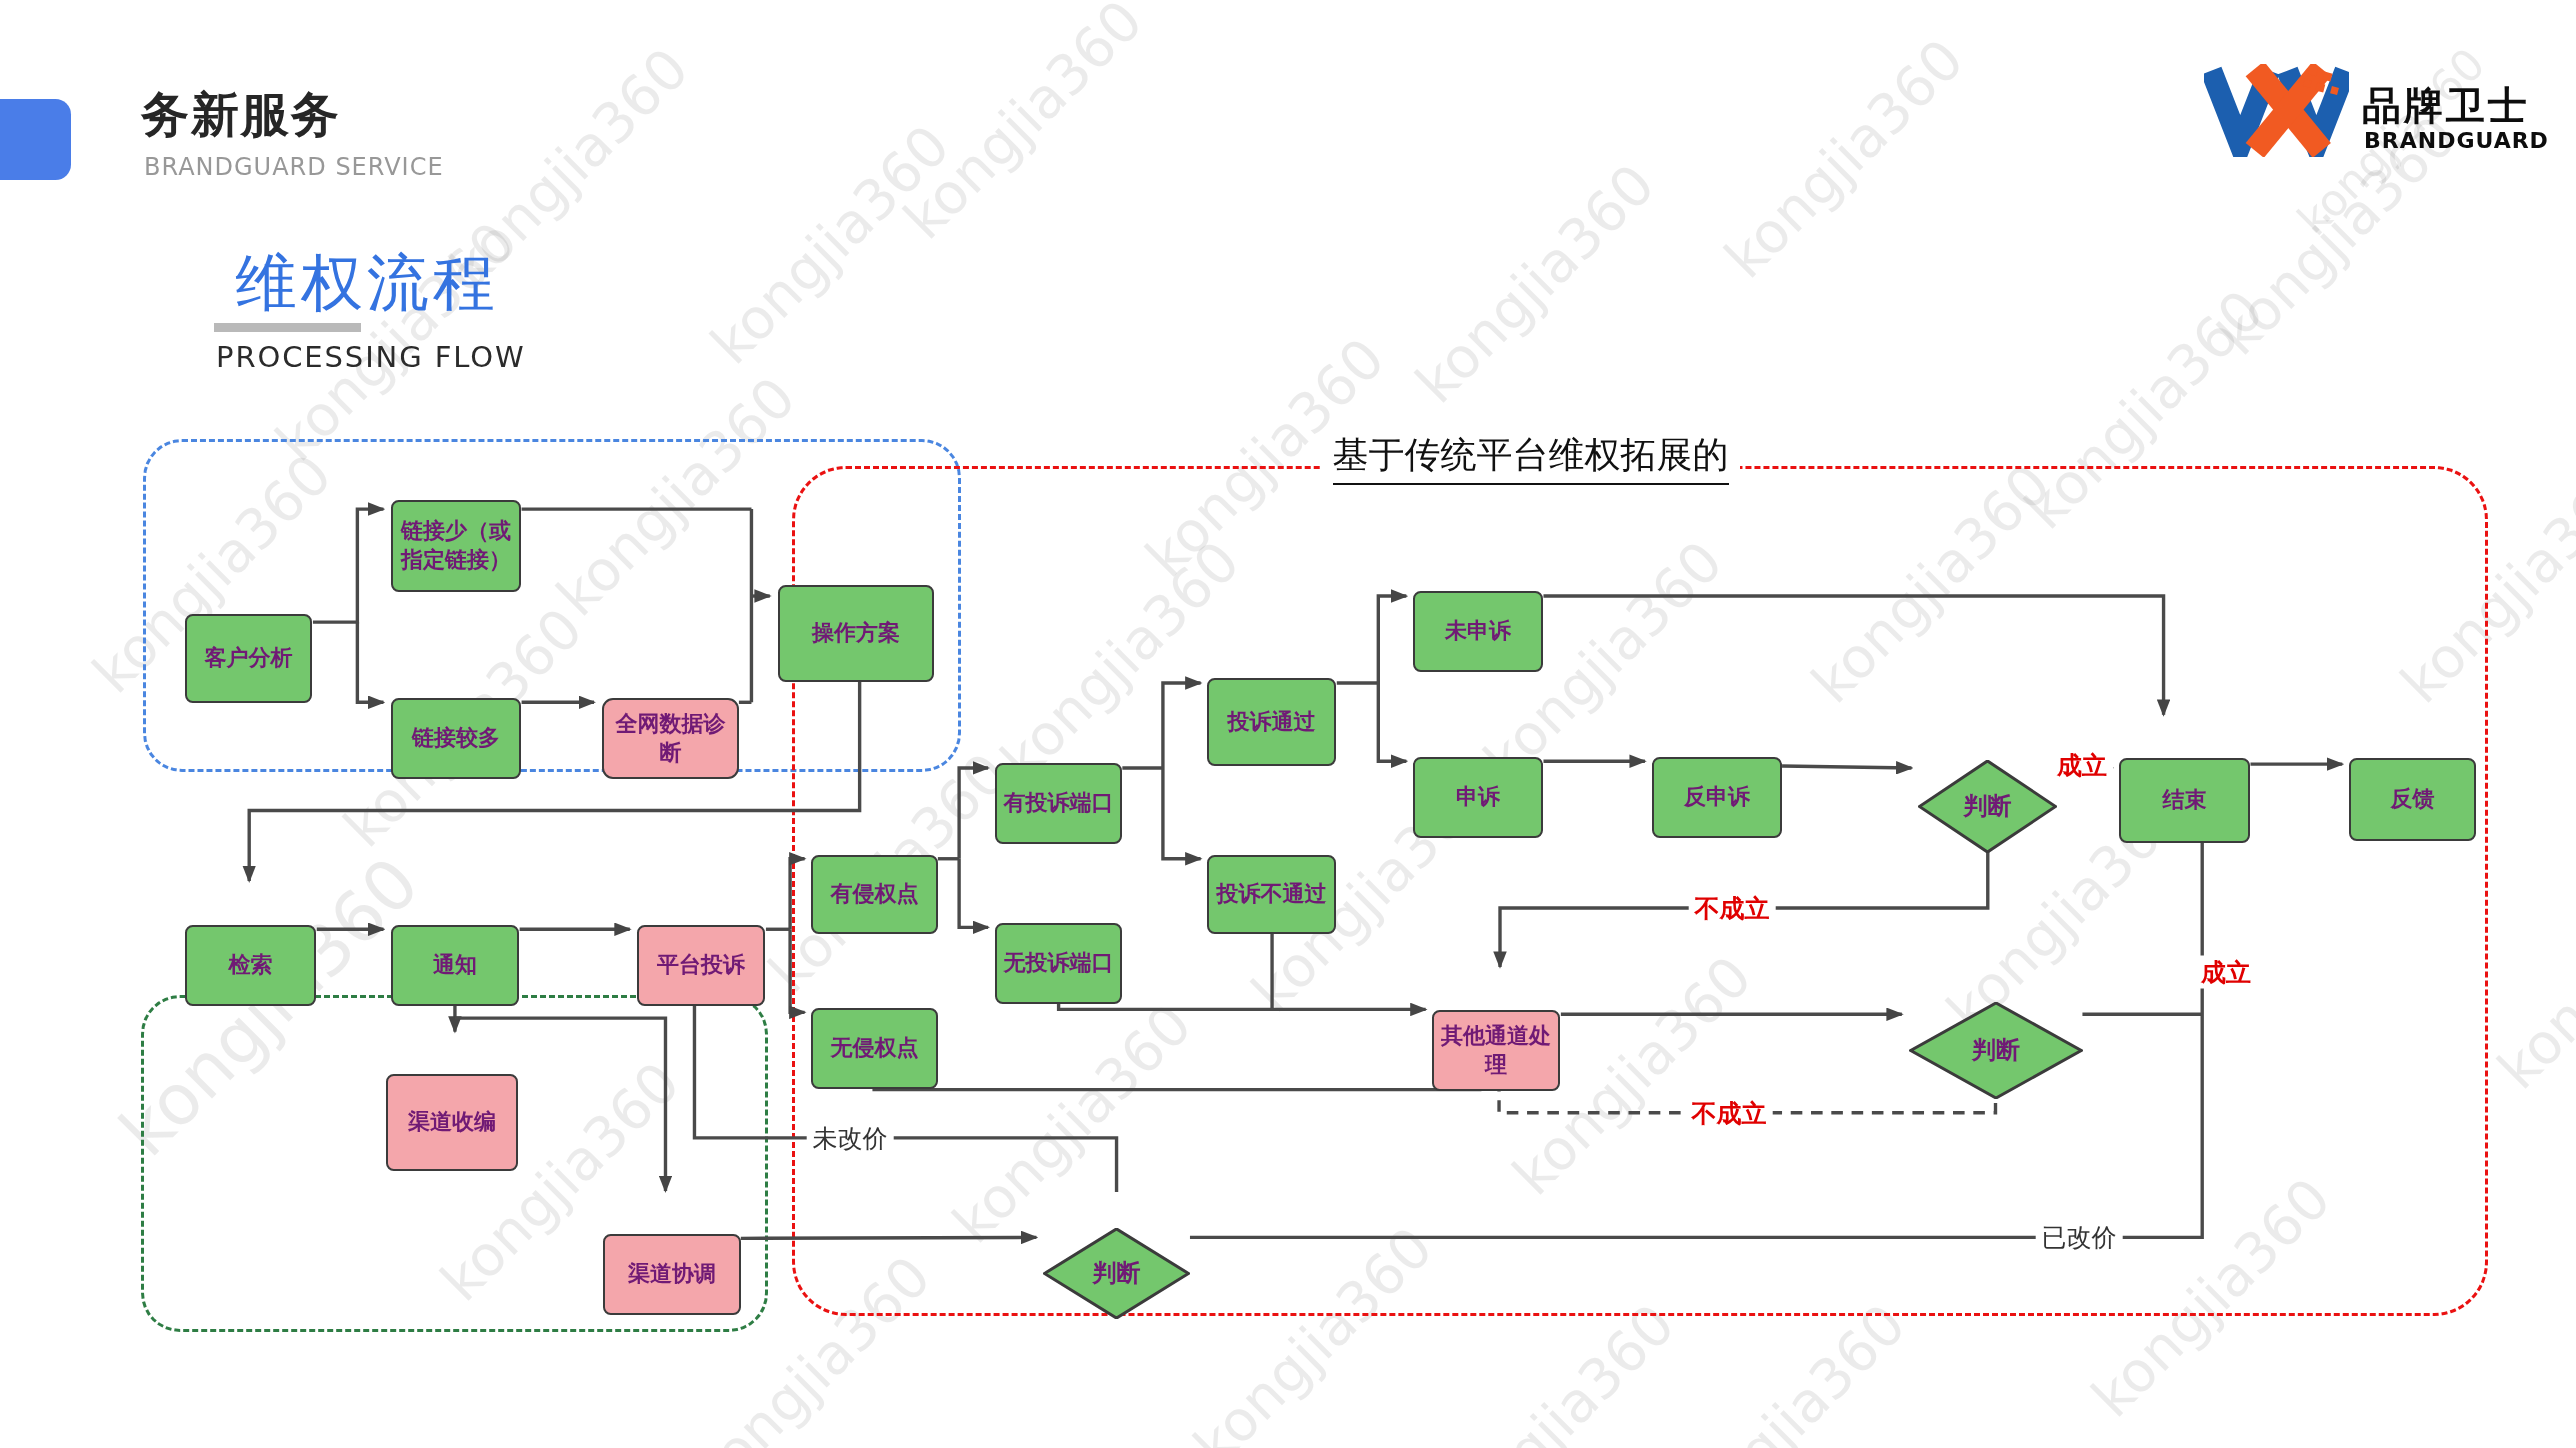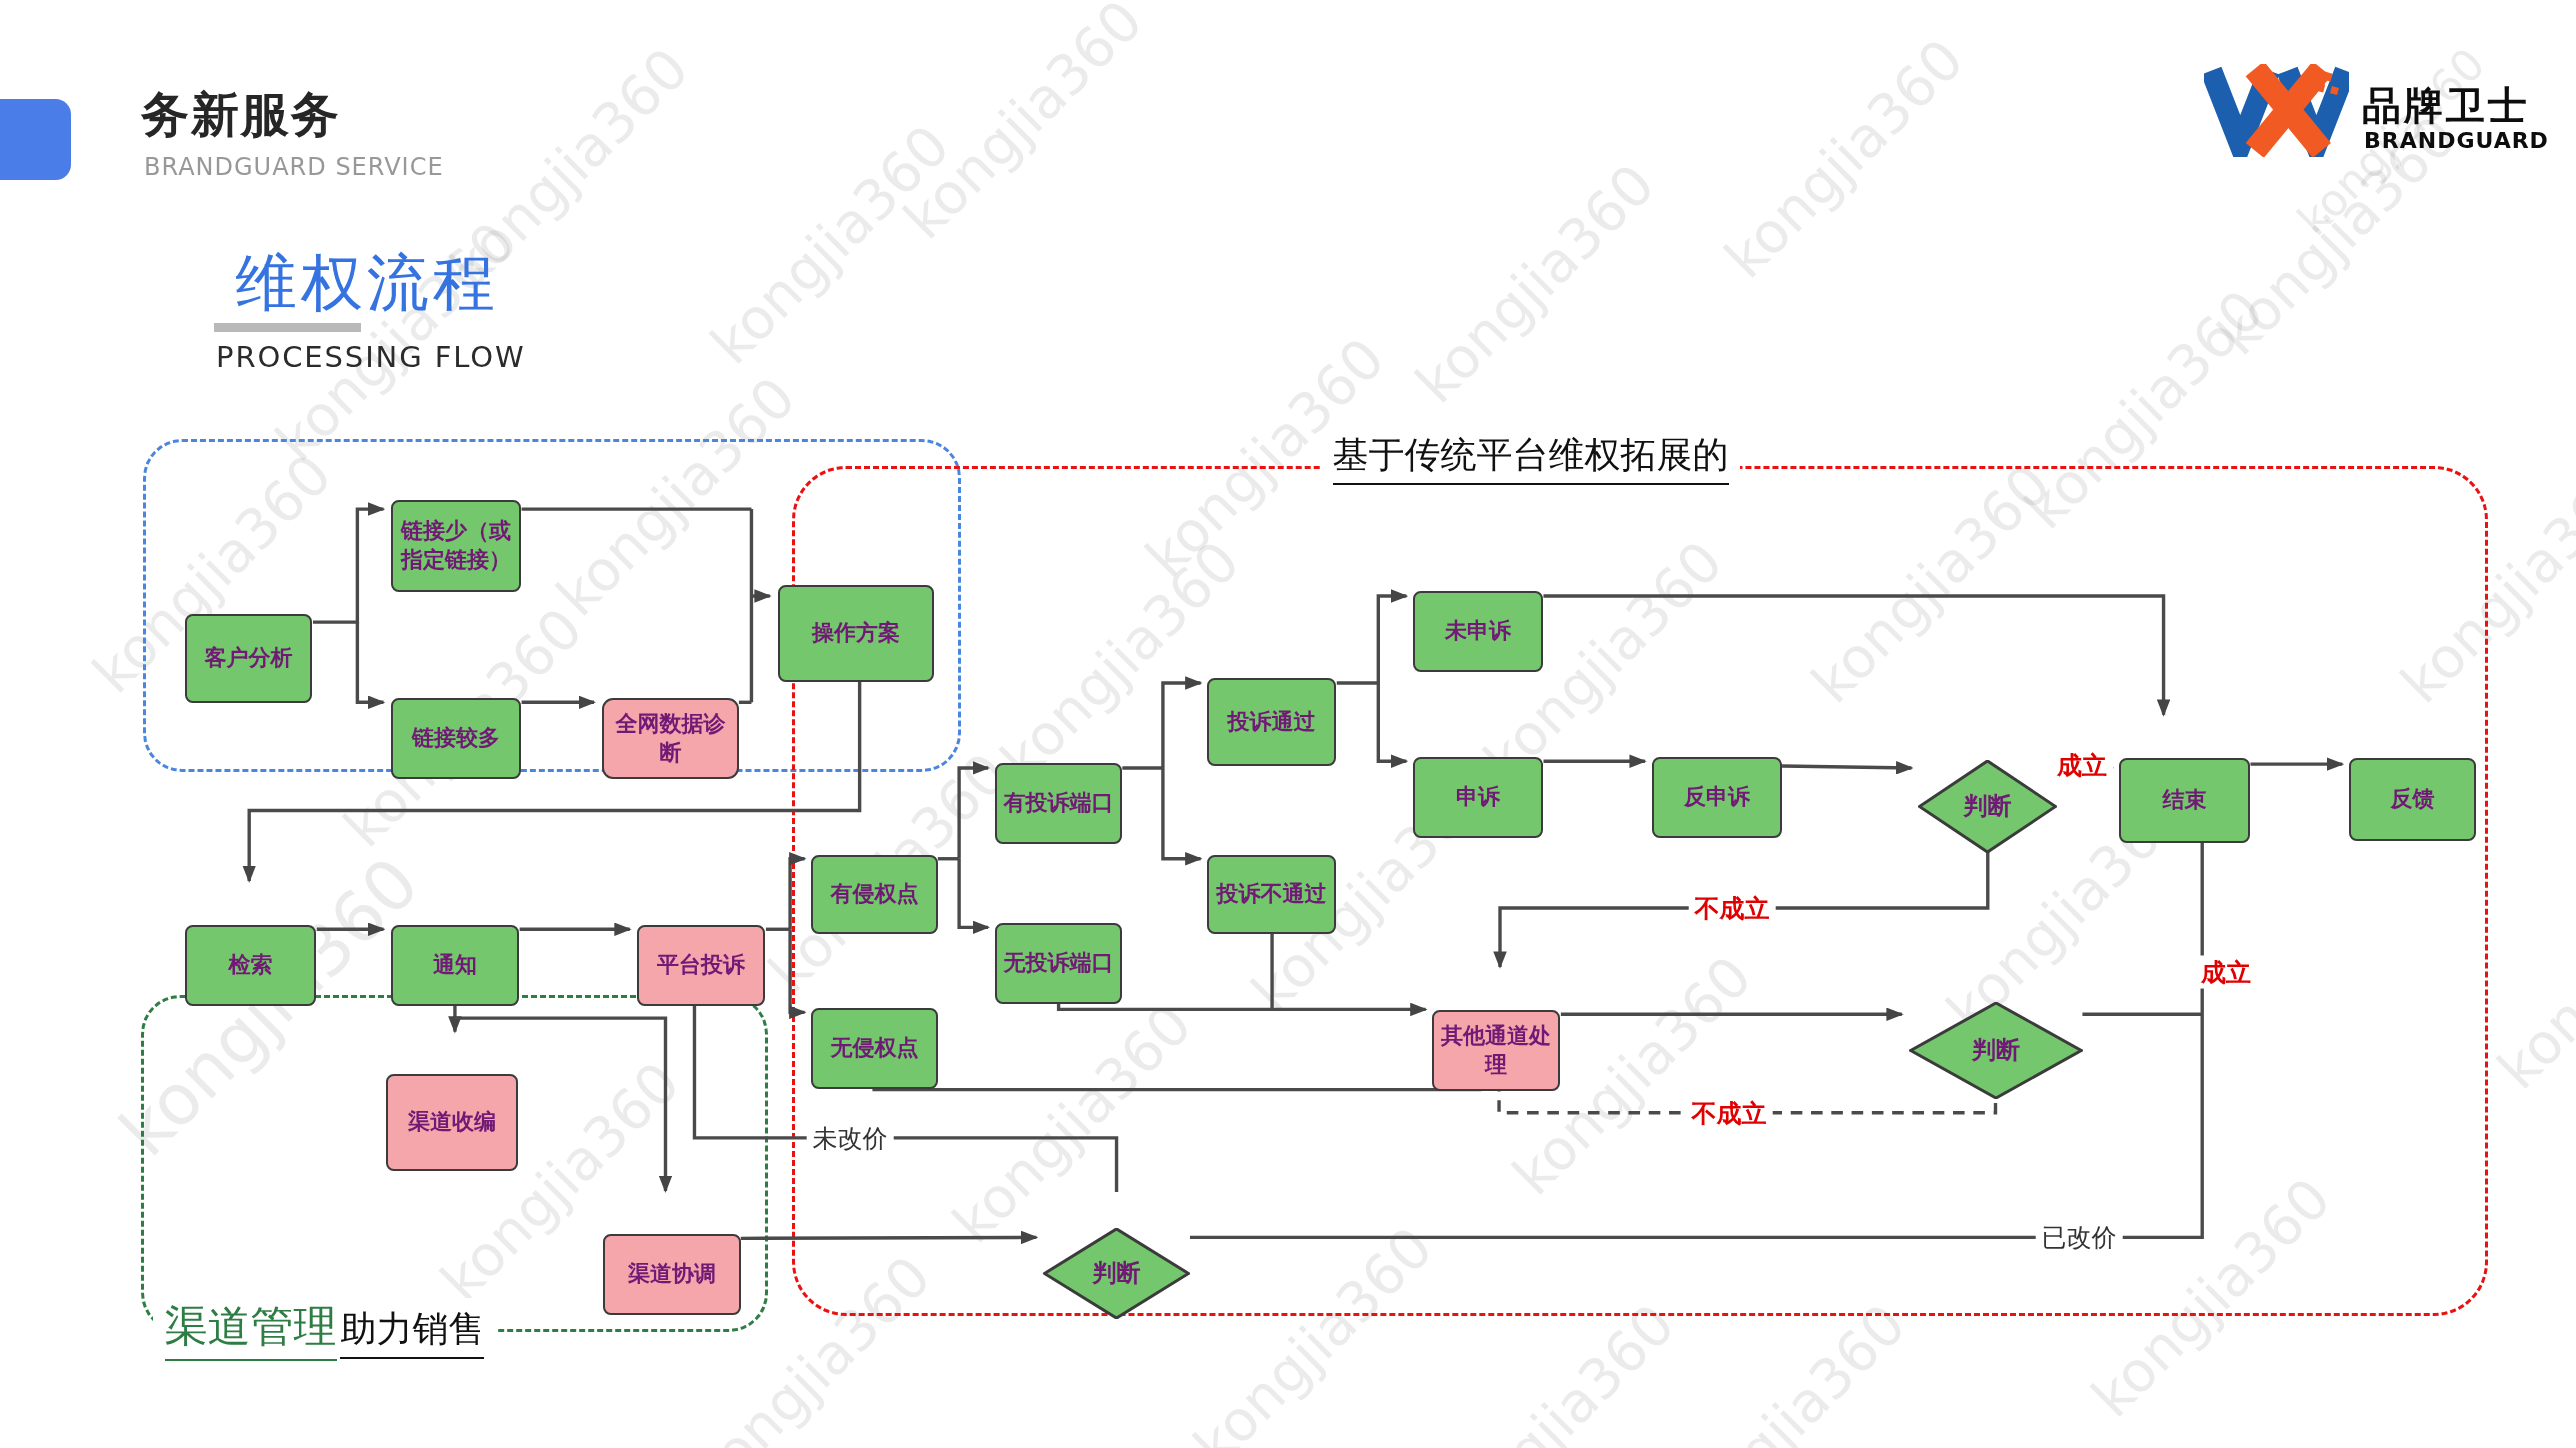--- a/index.html
+++ b/index.html
@@ -121,24 +121,20 @@
   <div id="sec-title">维权流程</div>
   <div id="sec-bar"></div>
   <div id="sec-sub">PROCESSING FLOW</div>
 
   <div id="group-blue" class="group"></div>
   <div id="group-red" class="group"></div>
   <div id="group-green" class="group"></div>
 
   <div id="label-red" class="group-label">
     <span class="prefix">基于传统平台维权拓展的</span>
-  </div>
-  <div id="label-green" class="group-label">
-    <span class="accent">渠道管理</span>
-      <span class="rest">助力销售</span>
   </div>
 
   <svg id="edges" width="2576" height="1449" viewBox="0 0 2667 1500">
     <defs>
       <marker id="arr" markerWidth="18" markerHeight="14" refX="16" refY="7" orient="auto" markerUnits="userSpaceOnUse">
         <path d="M0,0 L18,7 L0,14 Z" fill="#454545"></path>
       </marker>
     </defs>
     <polyline points="324,644 370,644 370,527 397,527" marker-end="url(#arr)"></polyline>
     <polyline points="370,644 370,727 397,727" marker-end="url(#arr)"></polyline>

